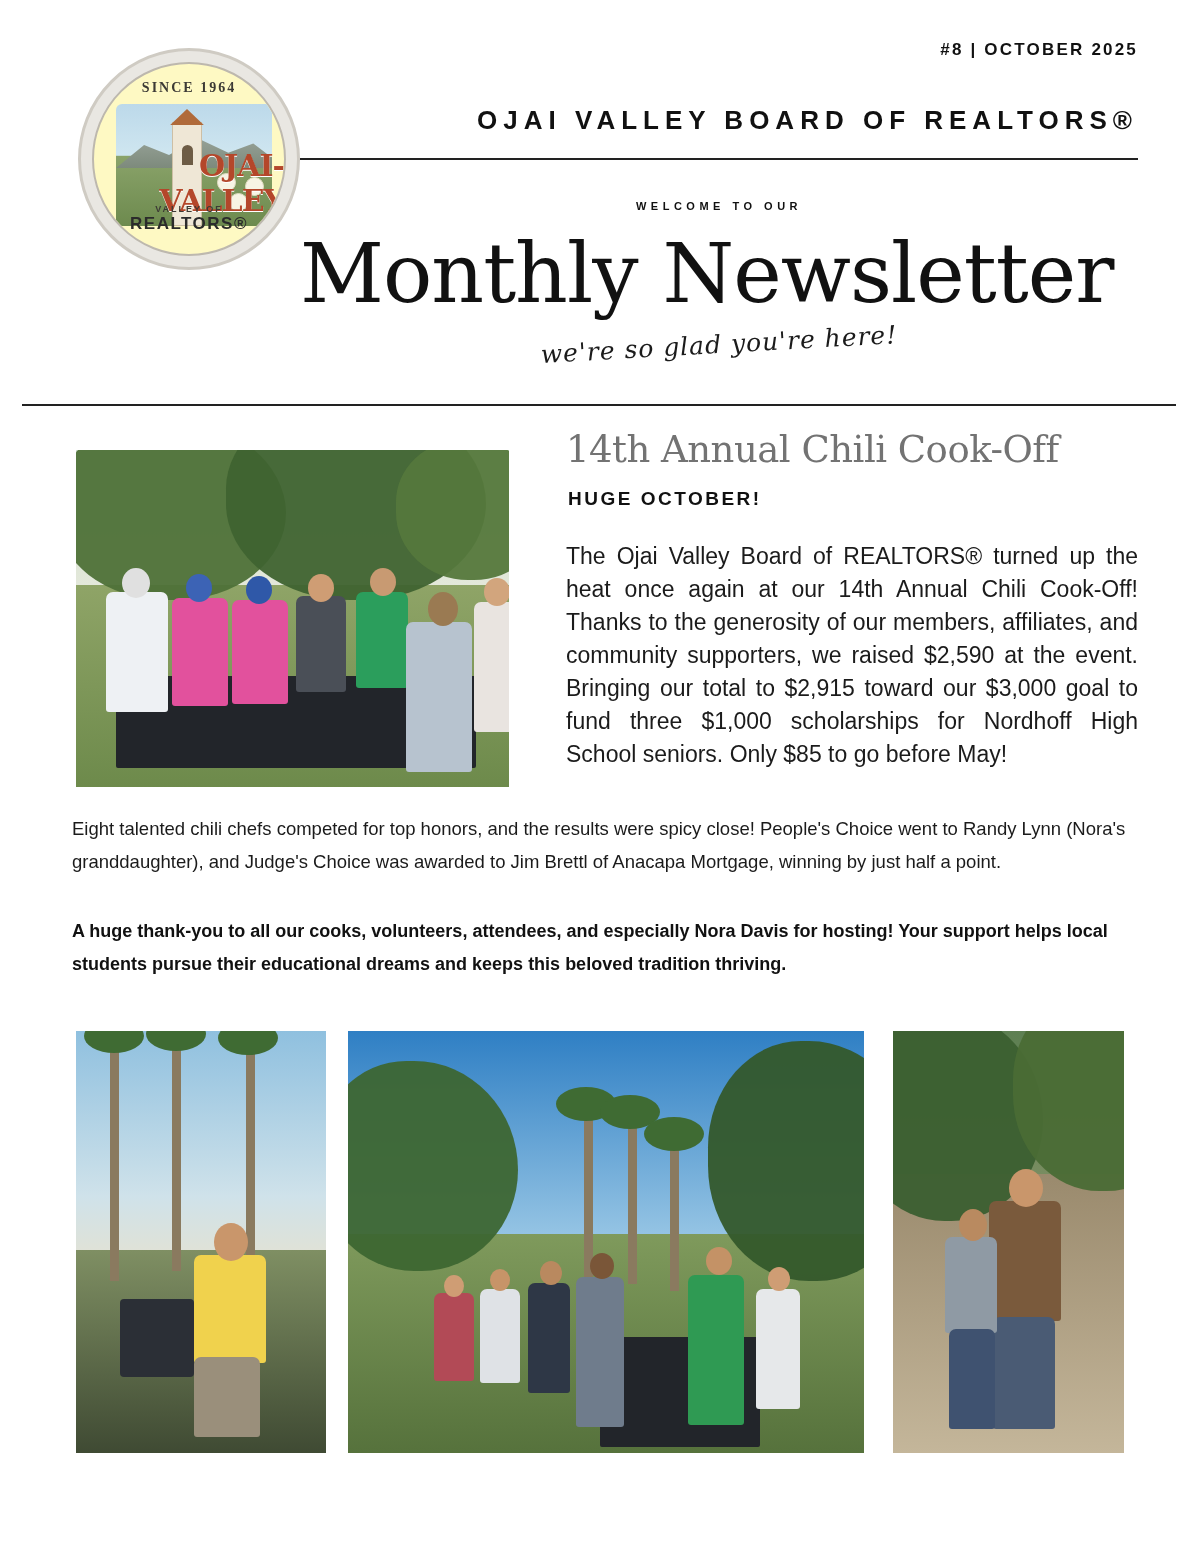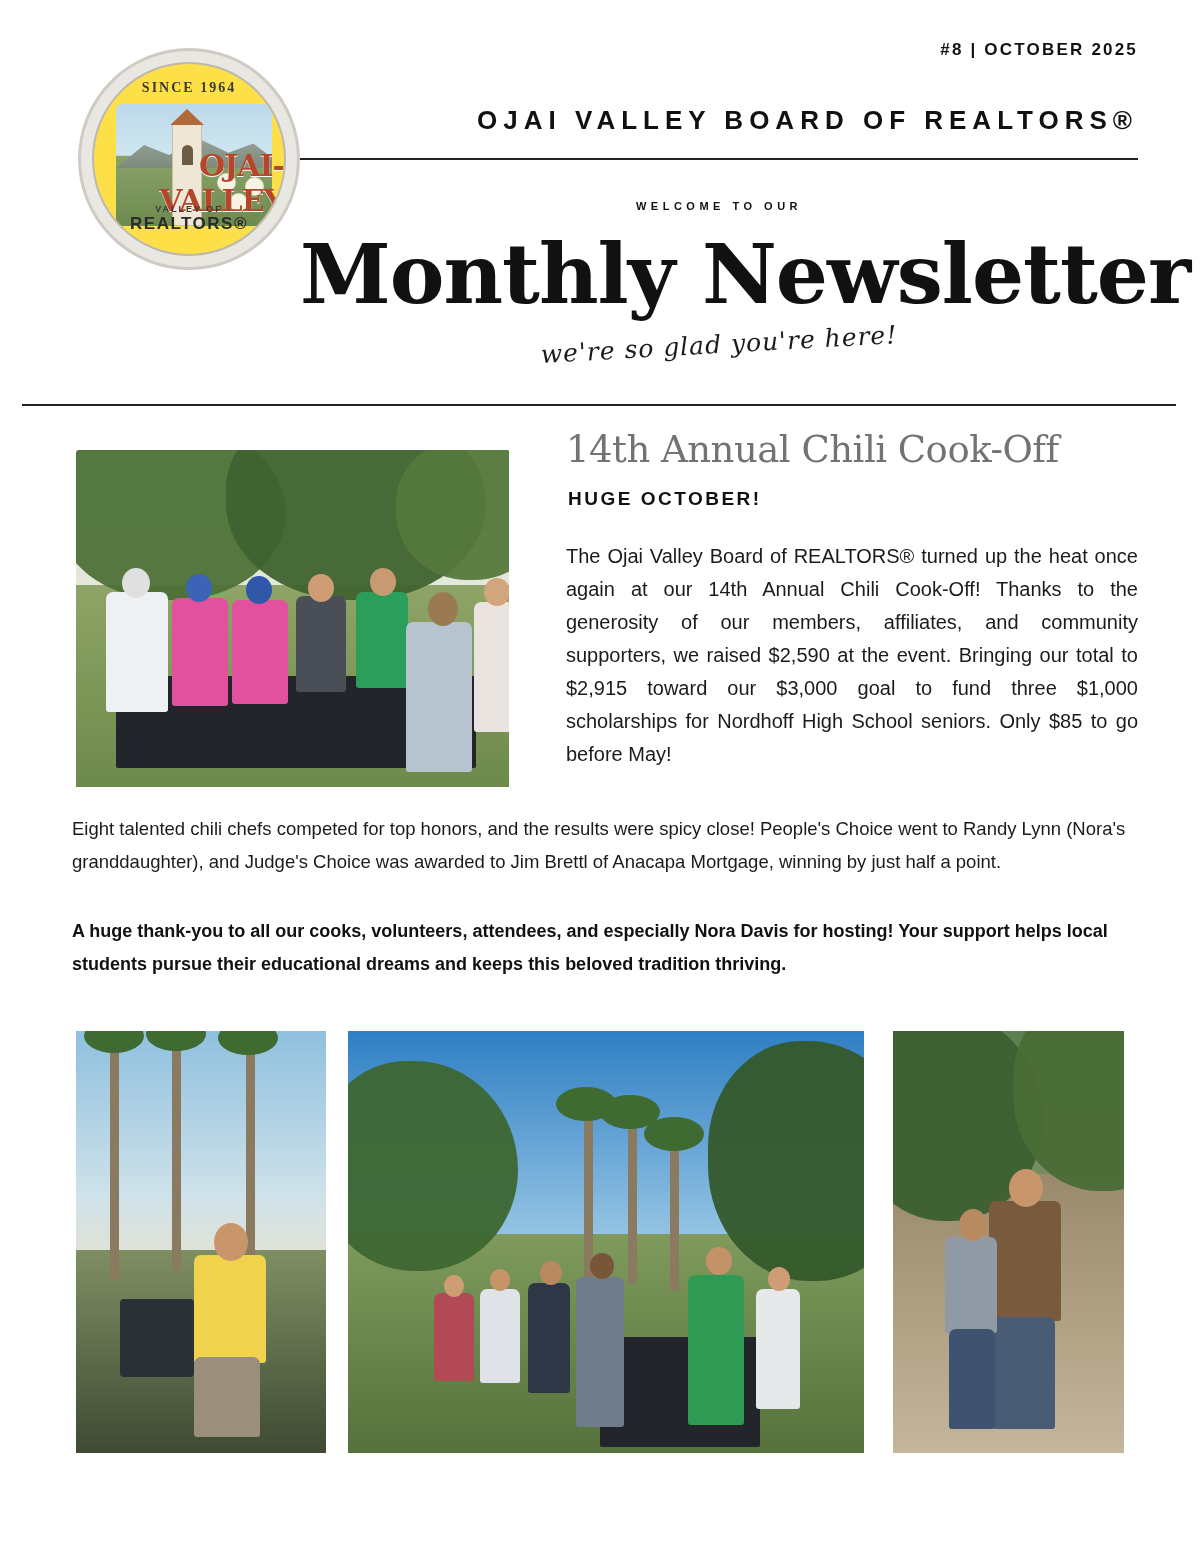--- a/index.html
+++ b/index.html
@@ -63,21 +63,21 @@
 
   .newsletter-title {
     position: absolute;
     top: 233px;
     left: 300px;
     right: 62px;
     text-align: left;
     font-family: "DejaVu Serif", serif;
     font-size: 82px;
     line-height: 1;
-    font-weight: bold;
+    font-weight: normal;
     letter-spacing: -1px;
     color: #111;
     white-space: nowrap;
   }
 
   .tagline {
     position: absolute;
     top: 330px;
     left: 300px;
     right: 62px;
@@ -112,21 +112,21 @@
     overflow: hidden;
   }
   .logo-inner {
     position: absolute;
     left: 11px;
     top: 11px;
     right: 11px;
     bottom: 11px;
     border-radius: 50%;
     border: 2px solid #bdb8ae;
-    background: #fde047;
+    background: #fef9c3;
     overflow: hidden;
   }
   .logo-photo {
     position: absolute;
     left: 22px;
     top: 40px;
     width: 156px;
     height: 122px;
     border-radius: 6px;
     background:
@@ -237,21 +237,21 @@
     font-size: 19px;
     font-weight: bold;
     letter-spacing: 2.5px;
     color: #111;
   }
   .article-body {
     position: absolute;
     top: 540px;
     left: 566px;
     width: 572px;
-    font-size: 20px;
+    font-size: 23px;
     line-height: 33px;
     text-align: justify;
     color: #1b1b1b;
   }
 
   .para-wide {
     position: absolute;
     top: 812px;
     left: 72px;
     width: 1066px;

